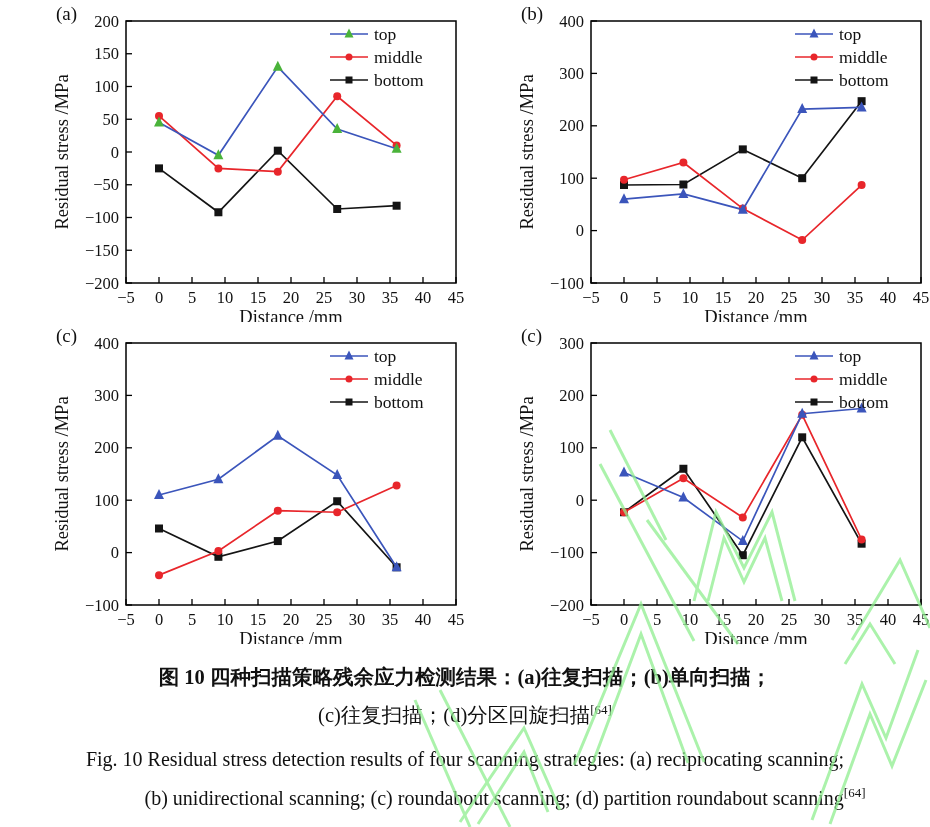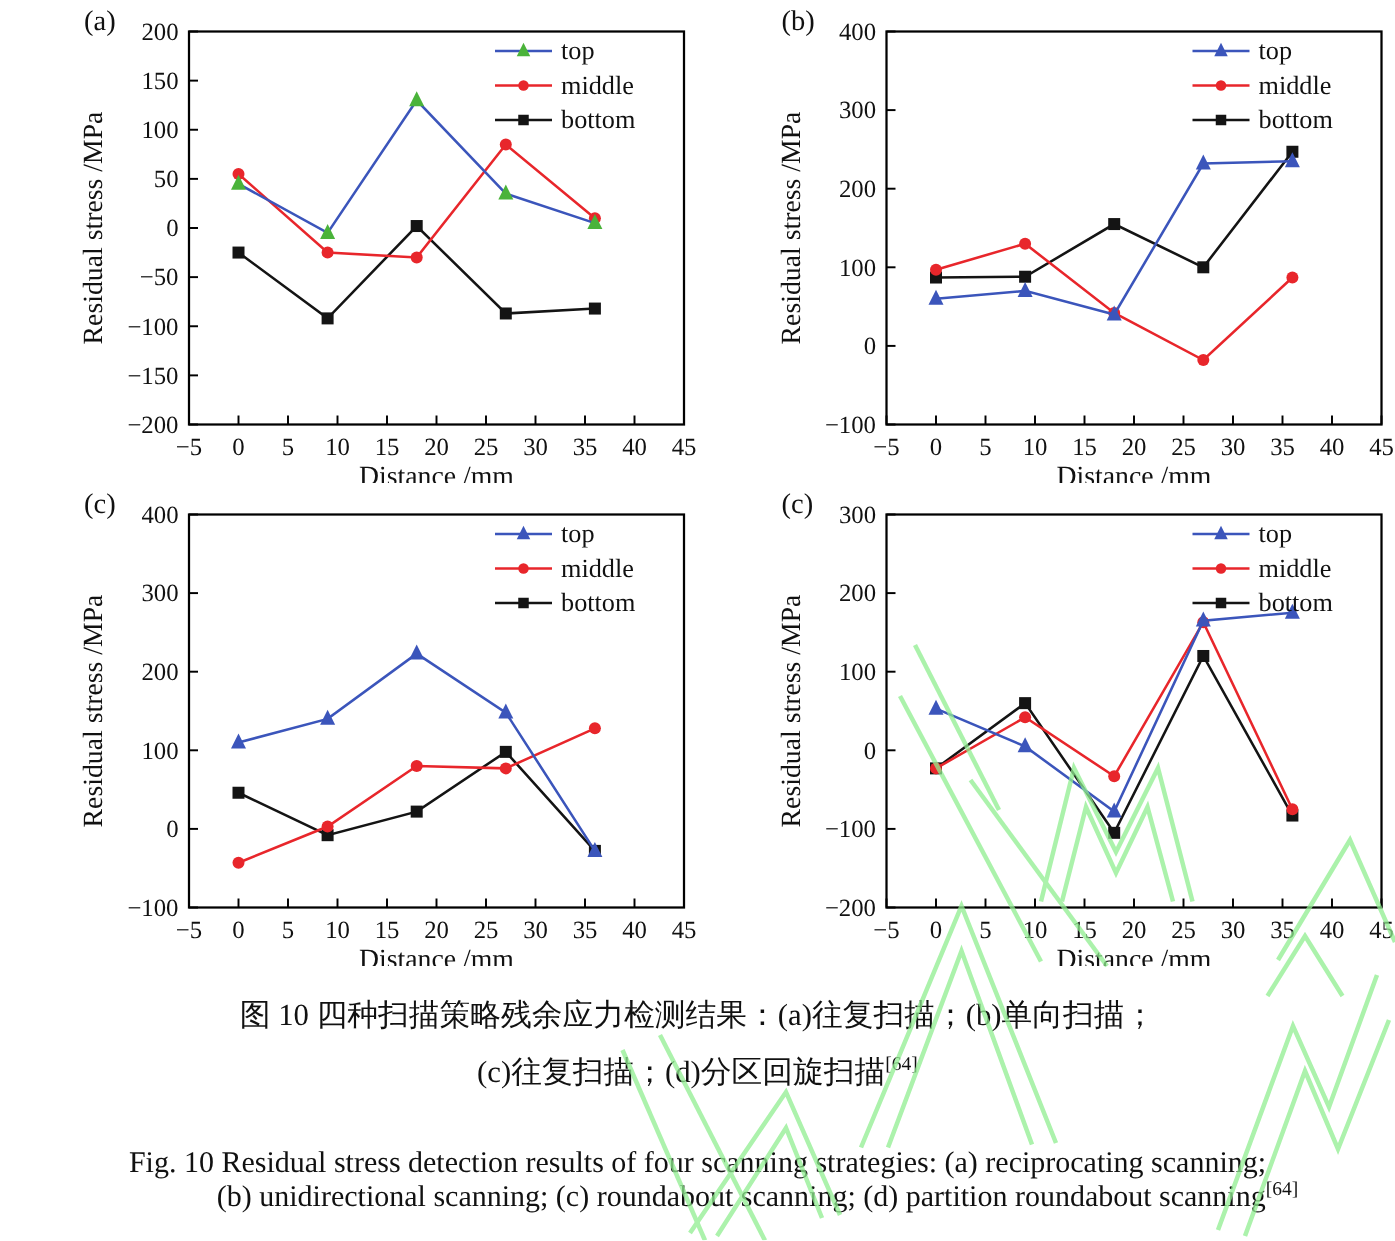--- a/index.html
+++ b/index.html
@@ -25,23 +25,23 @@
     position:absolute;left:0;top:0;width:930px;height:827px;
     z-index:2;pointer-events:none;opacity:0.75;
   }
   .captions{position:absolute;left:0;top:0;width:930px;height:827px;z-index:1;}
   .captions p{
     position:absolute;left:0;width:930px;margin:0;
     text-align:center;color:#111111;white-space:nowrap;
   }
   .cap-zh{font-size:20.5px;line-height:26px;}
   .cap-en{font-size:20px;line-height:26px;}
-  #cap-zh1{top:664px;}
+  #cap-zh1{top:664px;font-weight:bold;}
   #cap-zh2{top:702px;}
-  #cap-en1{top:762px;text-align:center;}
+  #cap-en1{top:746px;text-align:center;}
   #cap-en2{top:785px;padding-left:40px;}
   sup.cite{font-size:13px;vertical-align:super;line-height:0;}
 </style>
 </head>
 <body>
 
 <div id="canvas">
 
   <div id="chart-grid">
     <figure class="chart-cell">

